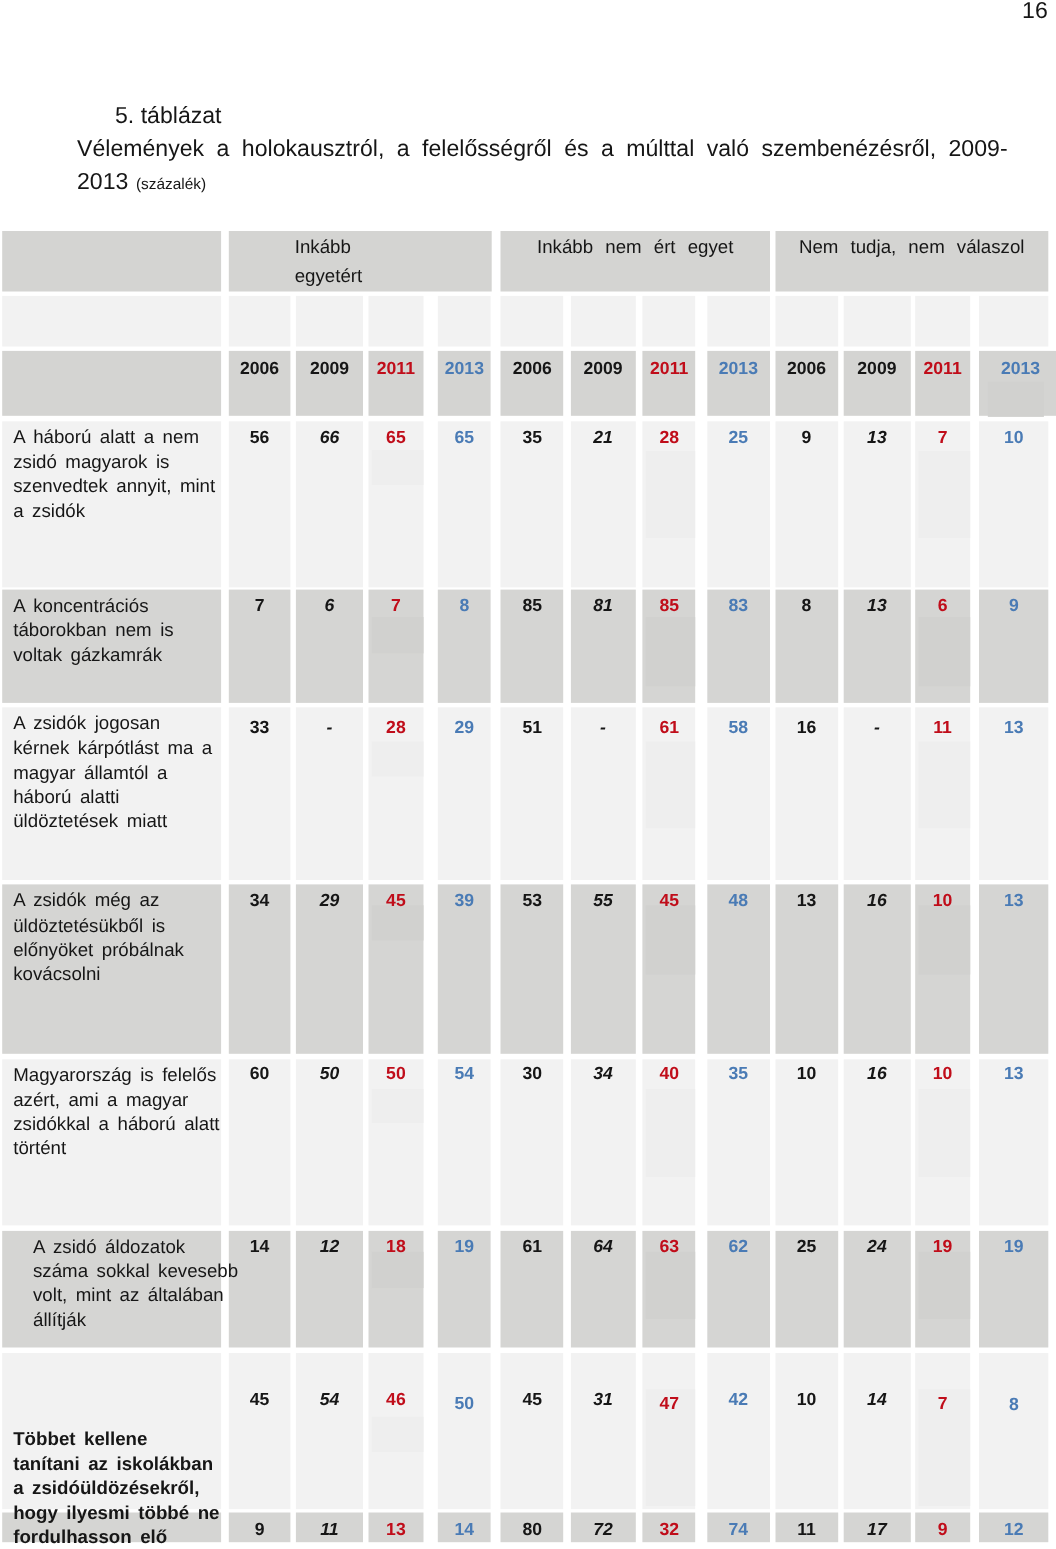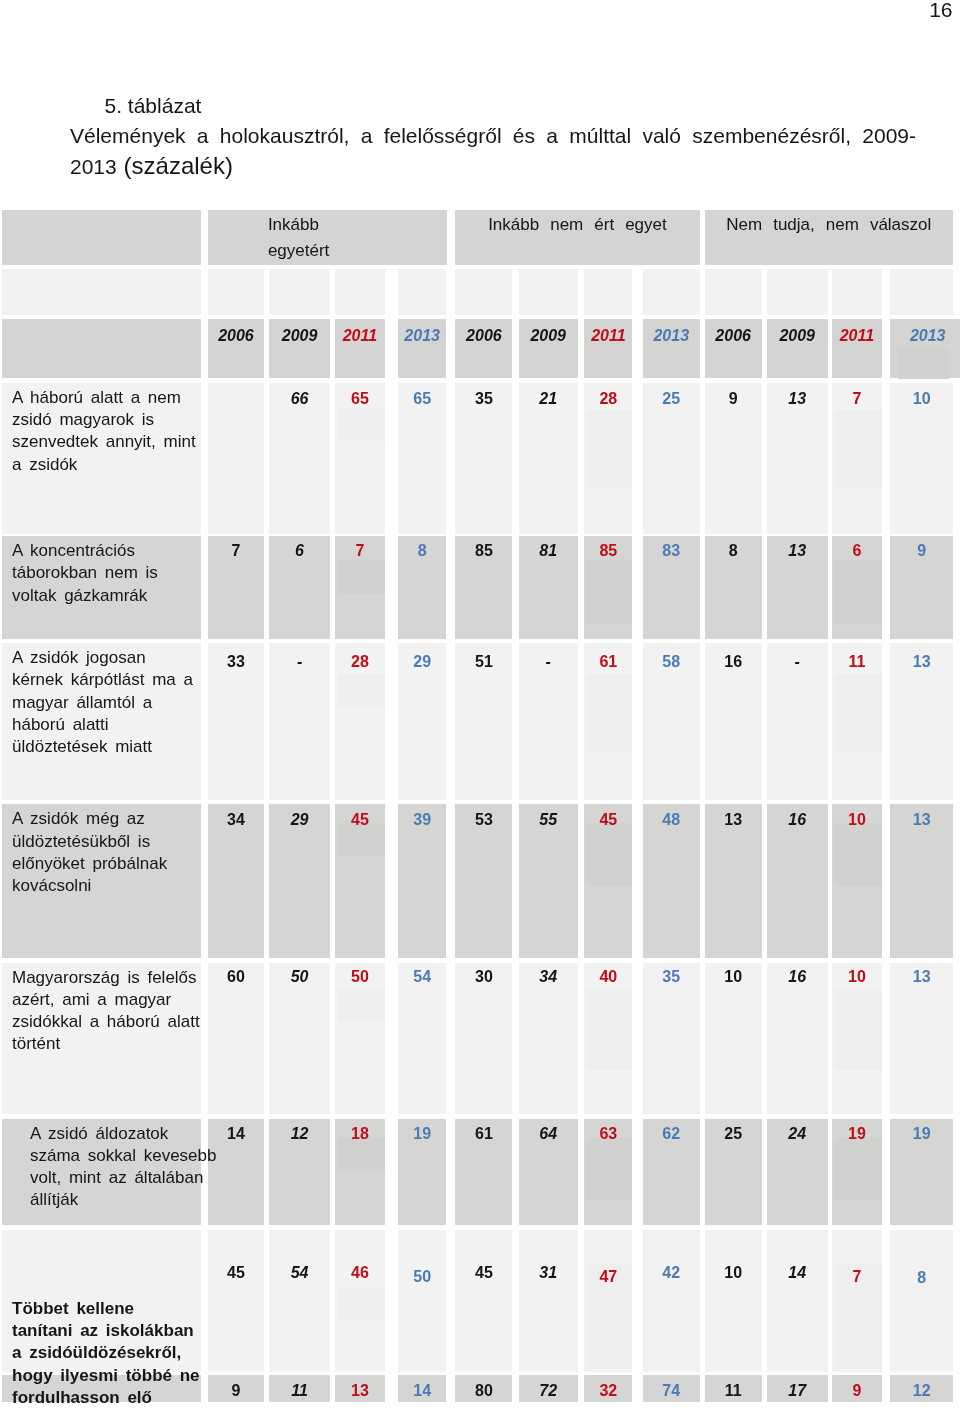--- a/index.html
+++ b/index.html
@@ -4,27 +4,27 @@
 <title>5. tablazat</title>
 <style>
 html,body{margin:0;padding:0;}
 body{width:960px;height:1408px;background:#fff;overflow:hidden;
      font-family:"Liberation Sans",sans-serif;}
 .page{position:relative;width:960px;height:1408px;}
 .pageno{position:absolute;right:7.5px;top:-2px;font-size:21px;color:#161616;}
 .cap-label{position:absolute;left:104.5px;top:90.5px;font-size:21px;line-height:30.7px;color:#161616;}
 .cap-text{position:absolute;left:70px;top:120.7px;width:846px;font-size:21px;word-spacing:1px;line-height:30.7px;
           color:#161616;text-align:justify;}
-.cap-unit{font-size:24px;}
+.cap-unit{font-size:14px;}
 .cell{position:absolute;box-sizing:border-box;overflow:hidden;}
 .hdrgrp{background:#d4d4d2;font-size:17px;line-height:26px;color:#161616;text-align:center;
         word-spacing:6.3px;padding:2px 10px 0 10px;}
 .hdrgrp.leftal{text-align:left;word-spacing:0px;padding-left:60.4px;padding-right:115px;}
 .blankcell{background:#f2f2f2;}
-.yearcell{background:#d4d4d2;font-size:16px;font-weight:bold;font-style:italic;text-align:center;padding-top:8px;}
+.yearcell{background:#d4d4d2;font-size:16px;font-weight:bold;text-align:center;padding-top:8px;}
 .y0,.y1{color:#161616;}
 .y2{color:#c00d1a;}
 .y3{color:#4a7bb5;}
 .rowlabel{font-size:17px;line-height:22.2px;color:#161616;text-align:left;
           word-spacing:3.0px;padding:7px 1.4px 0 10px;}
 .valcell{text-align:center;font-size:16px;font-weight:bold;padding-top:8px;}
 .v0{color:#161616;}
 .v1{color:#161616;font-style:italic;}
 .v2{color:#c00d1a;}
 .v3{color:#4a7bb5;}
@@ -191,20 +191,21 @@
 <div class="nested nb-light" style="left:587.2px;top:1262.5px;width:45.3px;height:106.6px;"></div>
 <div class="nested nb-light" style="left:835.1px;top:409.5px;width:46.6px;height:79.4px;"></div>
 <div class="nested nb-dark" style="left:835.1px;top:561.0px;width:46.6px;height:62.7px;"></div>
 <div class="nested nb-light" style="left:835.1px;top:673.6px;width:46.6px;height:79.4px;"></div>
 <div class="nested nb-dark" style="left:835.1px;top:823.1px;width:46.6px;height:62.8px;"></div>
 <div class="nested nb-light" style="left:835.1px;top:989.5px;width:46.6px;height:80.1px;"></div>
 <div class="nested nb-dark" style="left:835.1px;top:1138.0px;width:46.6px;height:61.4px;"></div>
 <div class="nested nb-light" style="left:835.1px;top:1262.5px;width:46.6px;height:106.6px;"></div>
 <div class="nested nb-dark" style="left:897.5px;top:347.0px;width:51.3px;height:31.5px;"></div>
 <div class="cell rowlabel" style="left:2.0px;top:382.9px;width:199.4px;height:150.9px;padding-top:4.0px;"><span>A háború alatt a nem zsidó magyarok is szenvedtek annyit, mint a zsidók</span></div>
+<div class="cell valcell v0" style="left:207.5px;top:382.9px;width:56.9px;height:150.9px;padding-top:6.9px;"><span>56</span></div>
 <div class="cell valcell v1" style="left:268.6px;top:382.9px;width:61.9px;height:150.9px;padding-top:6.9px;"><span>66</span></div>
 <div class="cell valcell v2" style="left:335.0px;top:382.9px;width:49.8px;height:150.9px;padding-top:6.9px;"><span>65</span></div>
 <div class="cell valcell v3" style="left:397.8px;top:382.9px;width:48.7px;height:150.9px;padding-top:6.9px;"><span>65</span></div>
 <div class="cell valcell v0" style="left:455.3px;top:382.9px;width:57.2px;height:150.9px;padding-top:6.9px;"><span>35</span></div>
 <div class="cell valcell v1" style="left:518.5px;top:382.9px;width:59.4px;height:150.9px;padding-top:6.9px;"><span>21</span></div>
 <div class="cell valcell v2" style="left:584.2px;top:382.9px;width:48.3px;height:150.9px;padding-top:6.9px;"><span>28</span></div>
 <div class="cell valcell v3" style="left:642.9px;top:382.9px;width:56.7px;height:150.9px;padding-top:6.9px;"><span>25</span></div>
 <div class="cell valcell v0" style="left:704.6px;top:382.9px;width:57.1px;height:150.9px;padding-top:6.9px;"><span>9</span></div>
 <div class="cell valcell v1" style="left:766.7px;top:382.9px;width:61.0px;height:150.9px;padding-top:6.9px;"><span>13</span></div>
 <div class="cell valcell v2" style="left:832.1px;top:382.9px;width:49.6px;height:150.9px;padding-top:6.9px;"><span>7</span></div>

